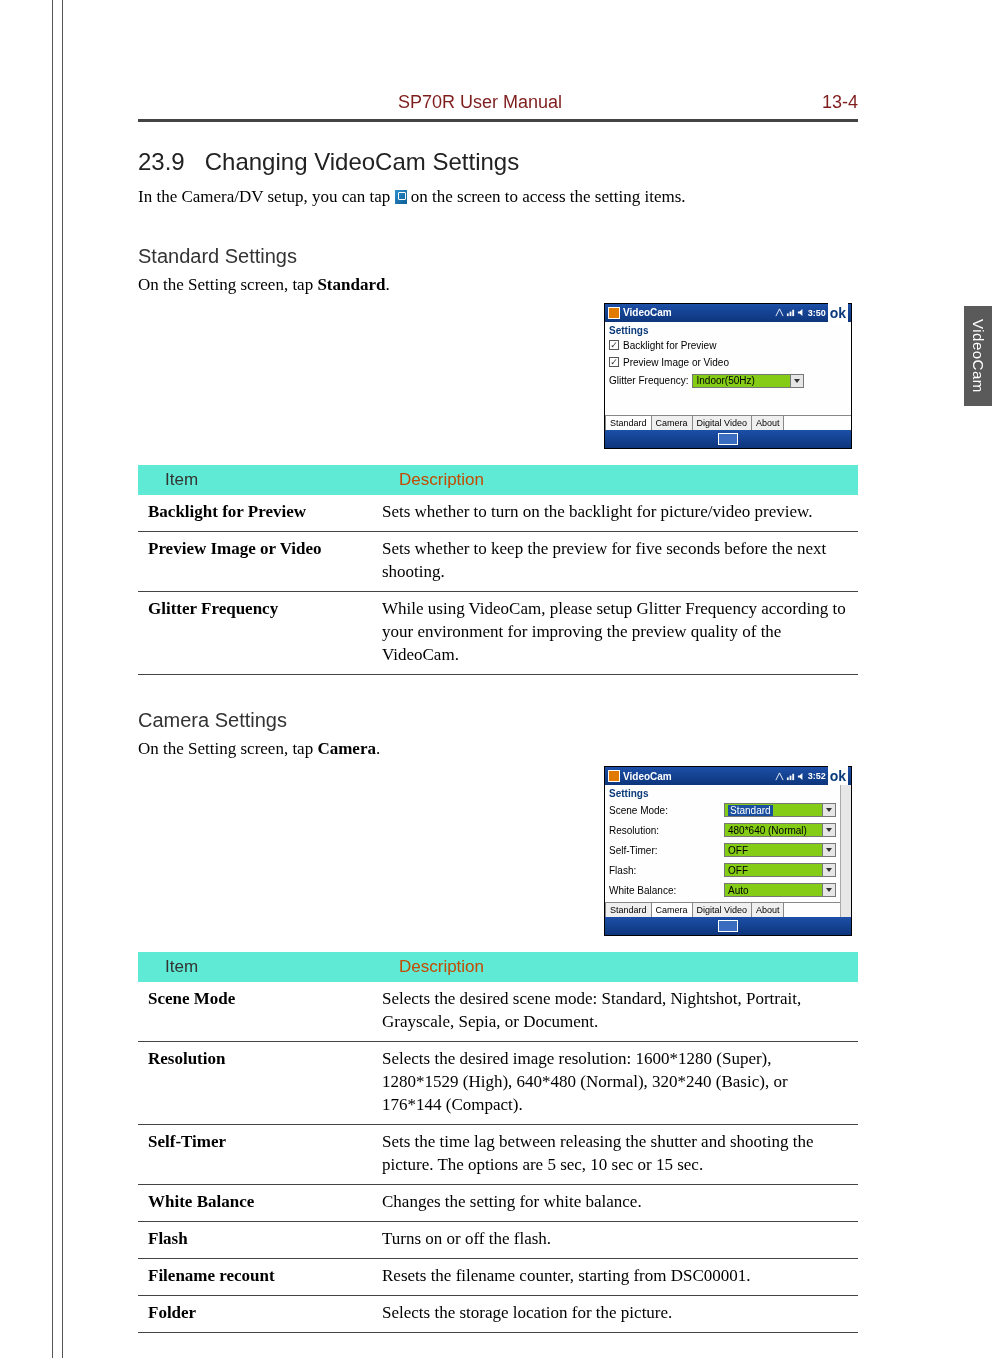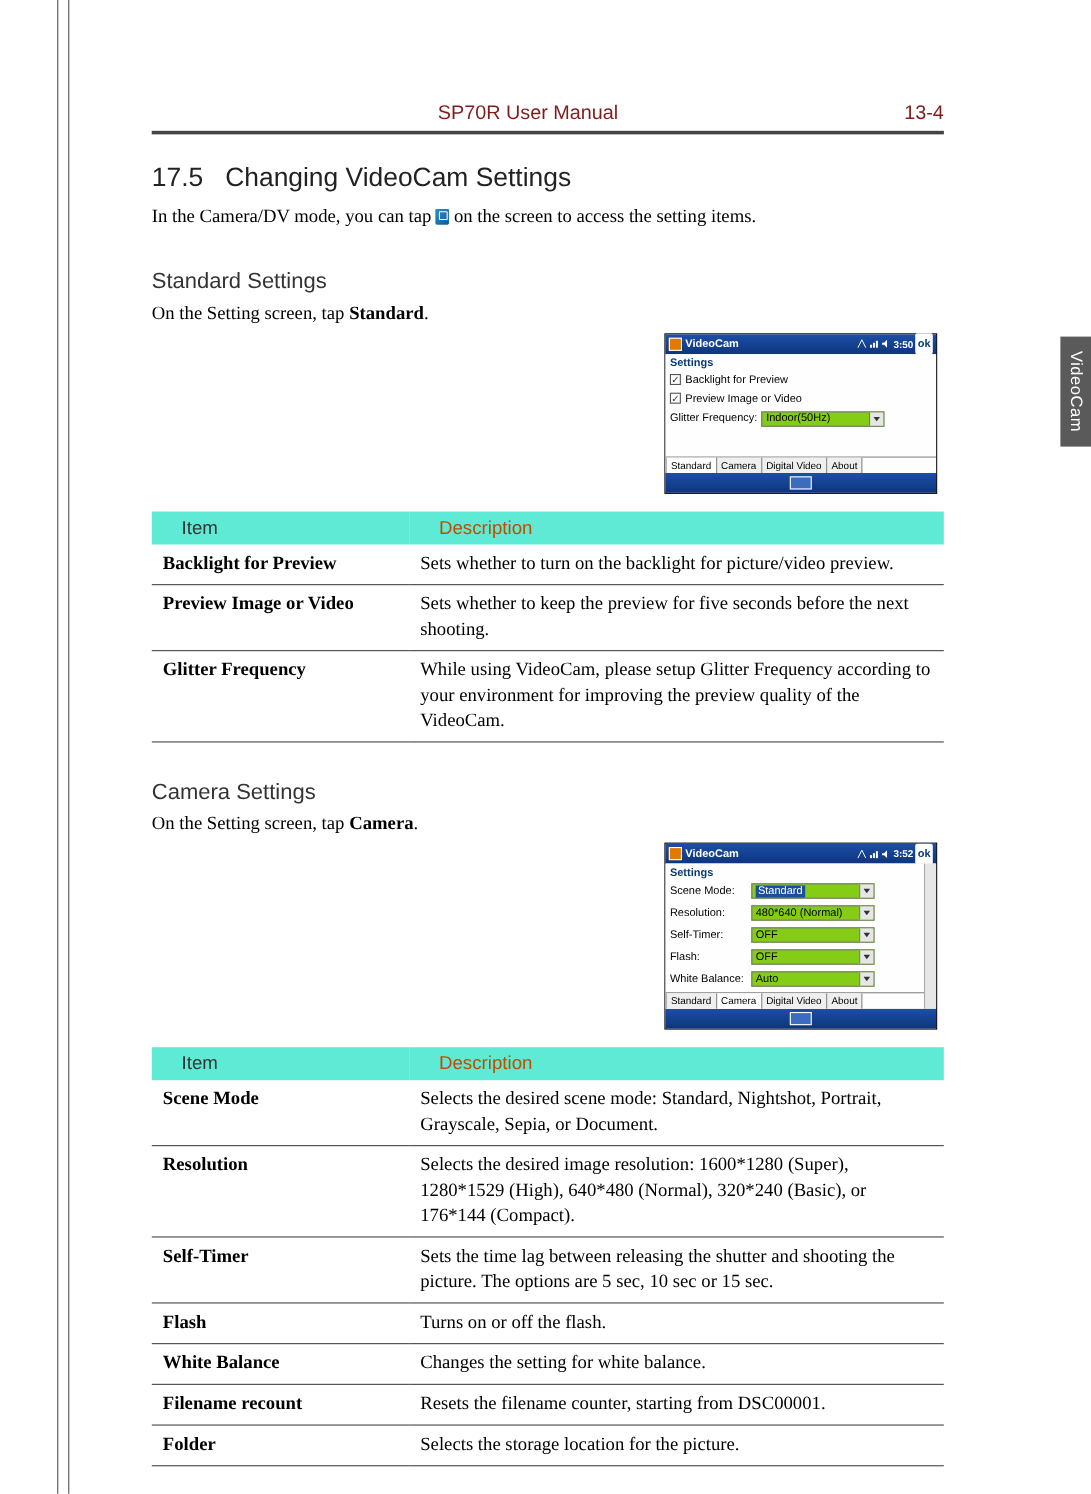--- a/index.html
+++ b/index.html
@@ -127,41 +127,41 @@
     border:1px solid #fff;
     box-sizing:border-box;
   }
   .shot-titlebar .right { display:flex; align-items:center; gap:2px; font-size:9px; }
   .ok-btn {
     background:#fff;
     color:#0a3a7a;
     font-weight:bold;
     padding:4px 2px;
     border-radius:2px;
-    font-size:10px;
+    font-size:14px;
   }
   .stat-ic {
     width:9px; height:9px;
   }
 
   .shot-body { background:#fefefe; }
   .shot-settings-label {
     color:#0a3a7a;
     font-weight:bold;
     padding:3px 4px 1px 4px;
     font-size:10px;
   }
   .shot-row {
     display:flex;
     align-items:center;
     padding:3px 4px;
     gap:4px;
     font-size:10px;
   }
-  .shot-row.field { justify-content:flex-start; }
+  .shot-row.field { justify-content:space-between; }
   .shot-row.field .lbl { min-width:70px; }
 
   .cb {
     width:10px; height:10px;
     border:1px solid #555;
     display:inline-flex;
     align-items:center;
     justify-content:center;
     font-size:9px;
     line-height:1;
@@ -290,25 +290,25 @@
 <div class="page">
 
   <div class="hdr">
     <span></span>
     <span>SP70R User Manual</span>
     <span>13-4</span>
   </div>
   <div class="hdr-rule"></div>
 
   <h2 class="section-title">
-    <span>17.5</span>&nbsp;&nbsp;&nbsp;<span>Changing VideoCam Settings</span>
+    <span>23.9</span>&nbsp;&nbsp;&nbsp;<span>Changing VideoCam Settings</span>
   </h2>
 
   <p class="body">
-    <span>In the Camera/DV mode, you can tap </span><span class="inline-icon"></span><span> on the screen to access the setting items.</span>
+    <span>In the Camera/DV setup, you can tap </span><span class="inline-icon"></span><span> on the screen to access the setting items.</span>
   </p>
 
   <div style="height:30px"></div>
 
   <h3 class="subsection-title">Standard Settings</h3>
   <p class="body">
     <span>On the Setting screen, tap </span><b>Standard</b><span>.</span>
   </p>
 
   <div class="shot-wrap">
@@ -514,28 +514,28 @@
         </tr>
         <tr>
           <td class="item">Resolution</td>
           <td>Selects the desired image resolution: 1600*1280 (Super), 1280*1529 (High), 640*480 (Normal), 320*240 (Basic), or 176*144 (Compact).</td>
         </tr>
         <tr>
           <td class="item">Self-Timer</td>
           <td>Sets the time lag between releasing the shutter and shooting the picture. The options are 5 sec, 10 sec or 15 sec.</td>
         </tr>
         <tr>
+          <td class="item">White Balance</td>
+          <td>Changes the setting for white balance.</td>
+        </tr>
+        <tr>
           <td class="item">Flash</td>
           <td>Turns on or off the flash.</td>
         </tr>
         <tr>
-          <td class="item">White Balance</td>
-          <td>Changes the setting for white balance.</td>
-        </tr>
-        <tr>
           <td class="item">Filename recount</td>
           <td>Resets the filename counter, starting from DSC00001.</td>
         </tr>
         <tr>
           <td class="item">Folder</td>
           <td>Selects the storage location for the picture.</td>
         </tr>
       </tbody>
   </table>
 

